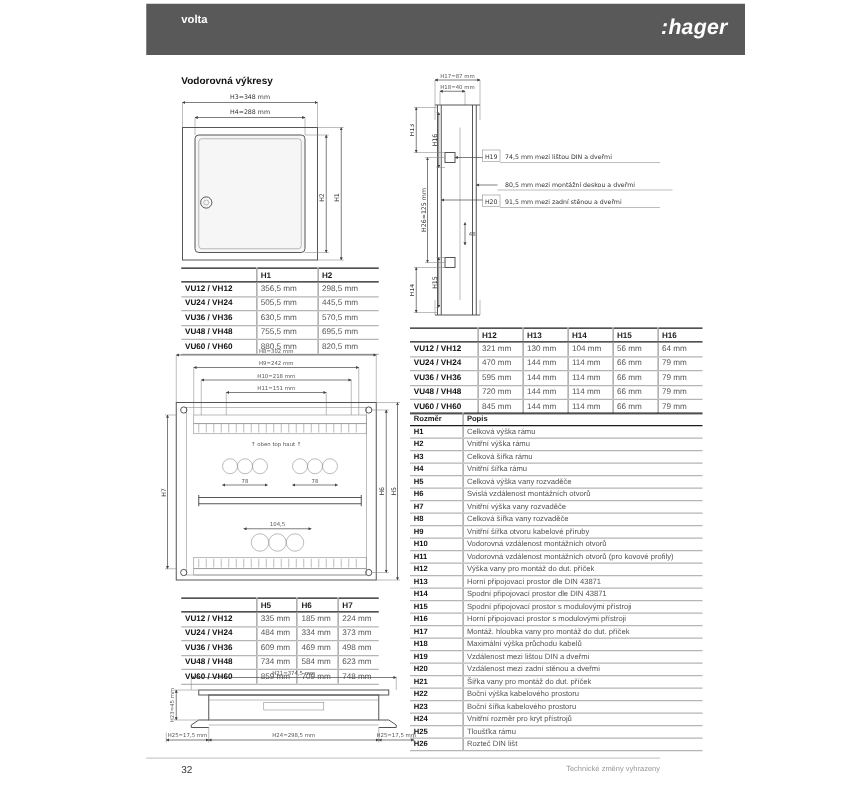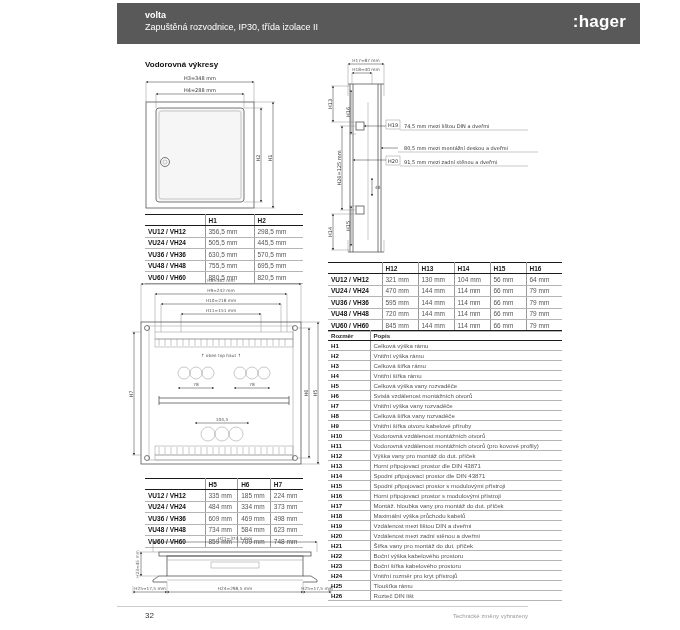--- a/index.html
+++ b/index.html
@@ -2,25 +2,25 @@
 <html style="--header-bg: #595959; --header-text: #ffffff;"><head>
 <meta charset="utf-8">
 <style>
   :root { --header-bg:#595959; --header-text:#ffffff; }
   * { margin:0; padding:0; box-sizing:border-box; }
   body { width:680px; height:630px; background:#ffffff;
          font-family:"Liberation Sans", sans-serif; color:#333; }
   #page { position:relative; width:680px; height:630px; overflow:hidden; }
 
   
-  .header-bar { position:absolute; left:117px; top:3px; width:523px; height:41px;
+  .header-bar { position:absolute; left:117px; top:3px; width:479px; height:41px;
                 background:var(--header-bg,#595959); color:var(--header-text,#fff); }
   .header-bar .product  { position:absolute; left:28px; top:7px;  font-size:9px; font-weight:bold; }
   .header-bar .subtitle { position:absolute; left:28px; top:19px; font-size:9px; }
-  .header-bar .brand    { position:absolute; right:14px; top:9px; font-size:17px; font-weight:bold; letter-spacing:0.2px; }
+  .header-bar .brand    { position:absolute; right:14px; top:9px; font-size:17px; font-weight:bold; letter-spacing:0.2px;font-style:italic; }
 
   .section-title { position:absolute; left:145px; top:60px; font-size:8px; font-weight:bold; color:#111; }
 
   .drawing { position:absolute; }
   svg text { font-family:"DejaVu Sans", sans-serif; font-size:5px; fill:#333; }
   svg .tiny { font-size:4.3px; fill:#555; }
   svg .rot  { font-size:5px; }
   .ol  { stroke:#555; stroke-width:0.8; fill:none; }
   .thin{ stroke:#888; stroke-width:0.45; fill:none; }
   .dim { stroke:#444; stroke-width:0.55; fill:none; }
@@ -58,21 +58,20 @@
   <svg width="0" height="0" style="position:absolute" aria-hidden="true">
     <defs>
       <marker id="arr" viewBox="0 0 10 10" refX="9" refY="5" markerWidth="4.5" markerHeight="4.5" orient="auto-start-reverse">
         <path d="M0,0 L10,5 L0,10 z" fill="#444"></path>
       </marker>
     </defs>
   </svg>
 
   <div class="header-bar">
     <div class="product">volta</div>
-    <div class="subtitle">Zapuštěná rozvodnice, IP30, třída izolace II</div>
     <div class="brand">:hager</div>
   </div>
 
   <div class="section-title">Vodorovná výkresy</div>
 
   <svg class="drawing" style="left:145px; top:72px;" width="132" height="140" viewBox="0 0 132 140">
     <g>
       <line class="thin" x1="1" y1="10" x2="1" y2="30"></line>
         <line class="thin" x1="109" y1="10" x2="109" y2="30"></line>
       <line class="dim" x1="1" y1="10" x2="109" y2="10" marker-start="url(#arr)" marker-end="url(#arr)"></line>

